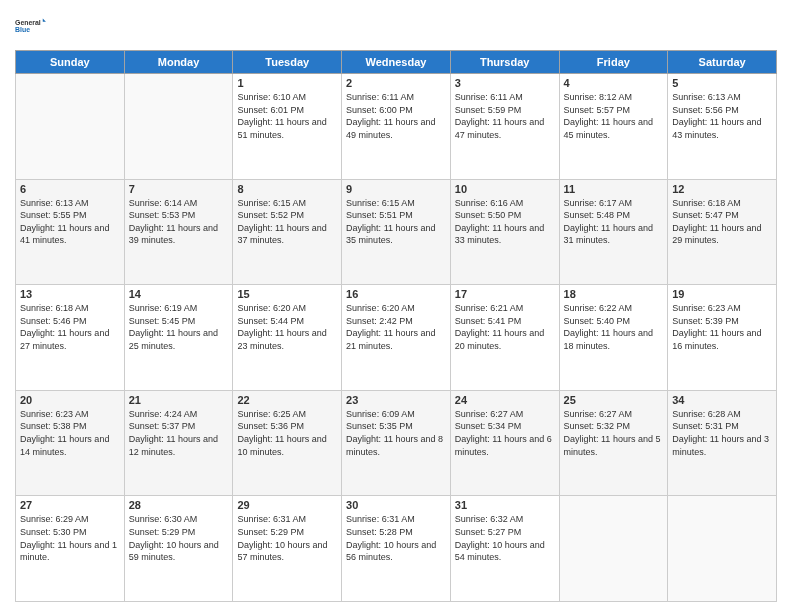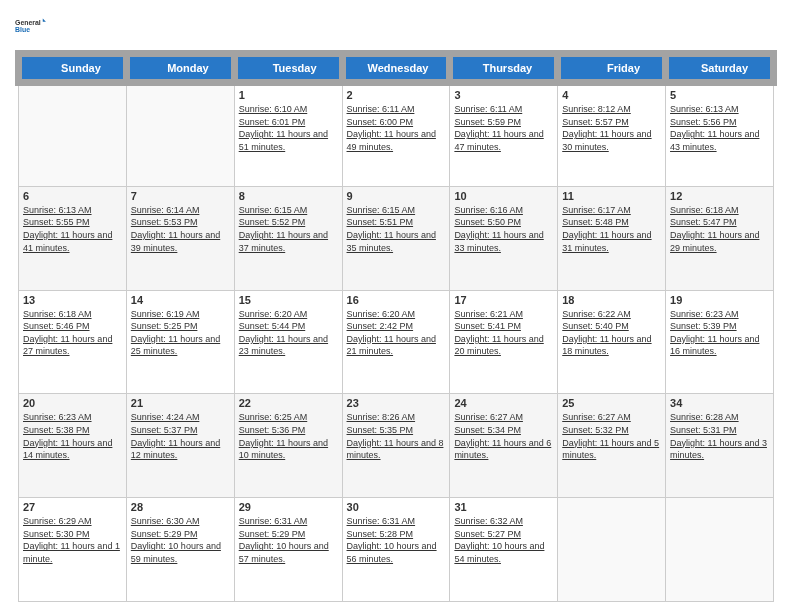--- a/index.html
+++ b/index.html
@@ -47,22 +47,22 @@
       border-collapse: collapse;
       flex: 1;
       table-layout: fixed;
     }
     thead tr th {
       background-color: #2878c8;
       color: #fff;
       font-size: 11px;
       font-weight: bold;
       padding: 5px 22px;
-      text-align: right;
-      border: 7px solid #a3a3a3;
+      text-align: center;
+      border: 1px solid #a3a3a3;
     }
     tbody tr td {
       border: 1px solid #ccc;
       vertical-align: top;
       padding: 3px 4px;
       font-size: 9.5px;
       color: #333;
       height: 82px;
       background: #fff;
     }
@@ -73,21 +73,20 @@
       font-size: 11px;
       font-weight: bold;
       color: #333;
       display: block;
       margin-bottom: 2px;
     }
     .day-info {
       font-size: 9px;
       color: #333;
       line-height: 1.4;
-      text-decoration: underline;
     }
     td.empty {
       background: #f9f9f9;
     }
   </style>
 </head>
 <body>
 
 <div class="container">
   <div class="header">
@@ -143,21 +142,21 @@
             <span>Sunrise: 6:11 AM</span><br>
             <span>Sunset: 5:59 PM</span><br>
             <span>Daylight: 11 hours and 47 minutes.</span>
           </div>
         </td>
           <td>
           <span class="day-number">4</span>
           <div class="day-info">
             <span>Sunrise: 8:12 AM</span><br>
             <span>Sunset: 5:57 PM</span><br>
-            <span>Daylight: 11 hours and 30 minutes.</span>
+            <span>Daylight: 11 hours and 45 minutes.</span>
           </div>
         </td>
           <td>
           <span class="day-number">5</span>
           <div class="day-info">
             <span>Sunrise: 6:13 AM</span><br>
             <span>Sunset: 5:56 PM</span><br>
             <span>Daylight: 11 hours and 43 minutes.</span>
           </div>
         </td>
@@ -226,21 +225,21 @@
           <div class="day-info">
             <span>Sunrise: 6:18 AM</span><br>
             <span>Sunset: 5:46 PM</span><br>
             <span>Daylight: 11 hours and 27 minutes.</span>
           </div>
         </td>
           <td>
           <span class="day-number">14</span>
           <div class="day-info">
             <span>Sunrise: 6:19 AM</span><br>
-            <span>Sunset: 5:25 PM</span><br>
+            <span>Sunset: 5:45 PM</span><br>
             <span>Daylight: 11 hours and 25 minutes.</span>
           </div>
         </td>
           <td>
           <span class="day-number">15</span>
           <div class="day-info">
             <span>Sunrise: 6:20 AM</span><br>
             <span>Sunset: 5:44 PM</span><br>
             <span>Daylight: 11 hours and 23 minutes.</span>
           </div>
@@ -299,21 +298,21 @@
           <span class="day-number">22</span>
           <div class="day-info">
             <span>Sunrise: 6:25 AM</span><br>
             <span>Sunset: 5:36 PM</span><br>
             <span>Daylight: 11 hours and 10 minutes.</span>
           </div>
         </td>
           <td>
           <span class="day-number">23</span>
           <div class="day-info">
-            <span>Sunrise: 8:26 AM</span><br>
+            <span>Sunrise: 6:09 AM</span><br>
             <span>Sunset: 5:35 PM</span><br>
             <span>Daylight: 11 hours and 8 minutes.</span>
           </div>
         </td>
           <td>
           <span class="day-number">24</span>
           <div class="day-info">
             <span>Sunrise: 6:27 AM</span><br>
             <span>Sunset: 5:34 PM</span><br>
             <span>Daylight: 11 hours and 6 minutes.</span>

